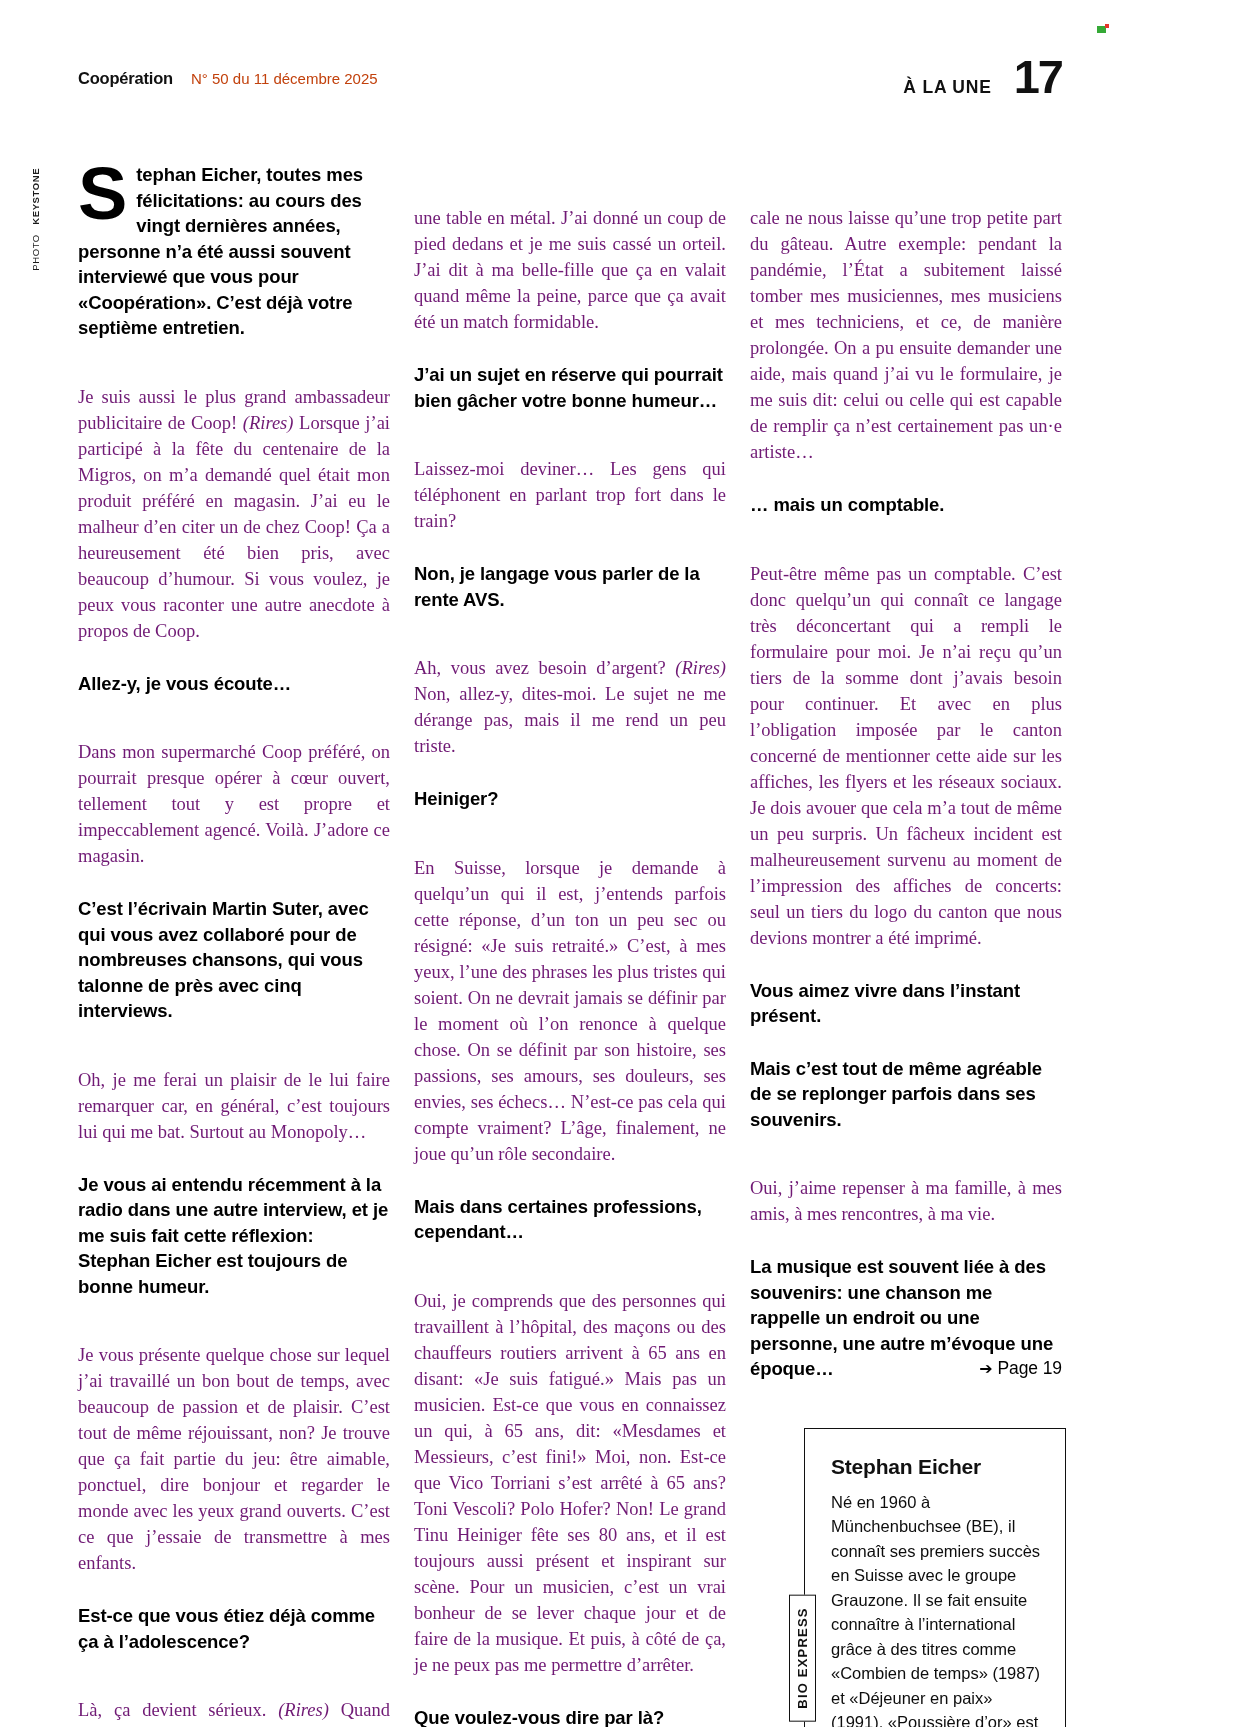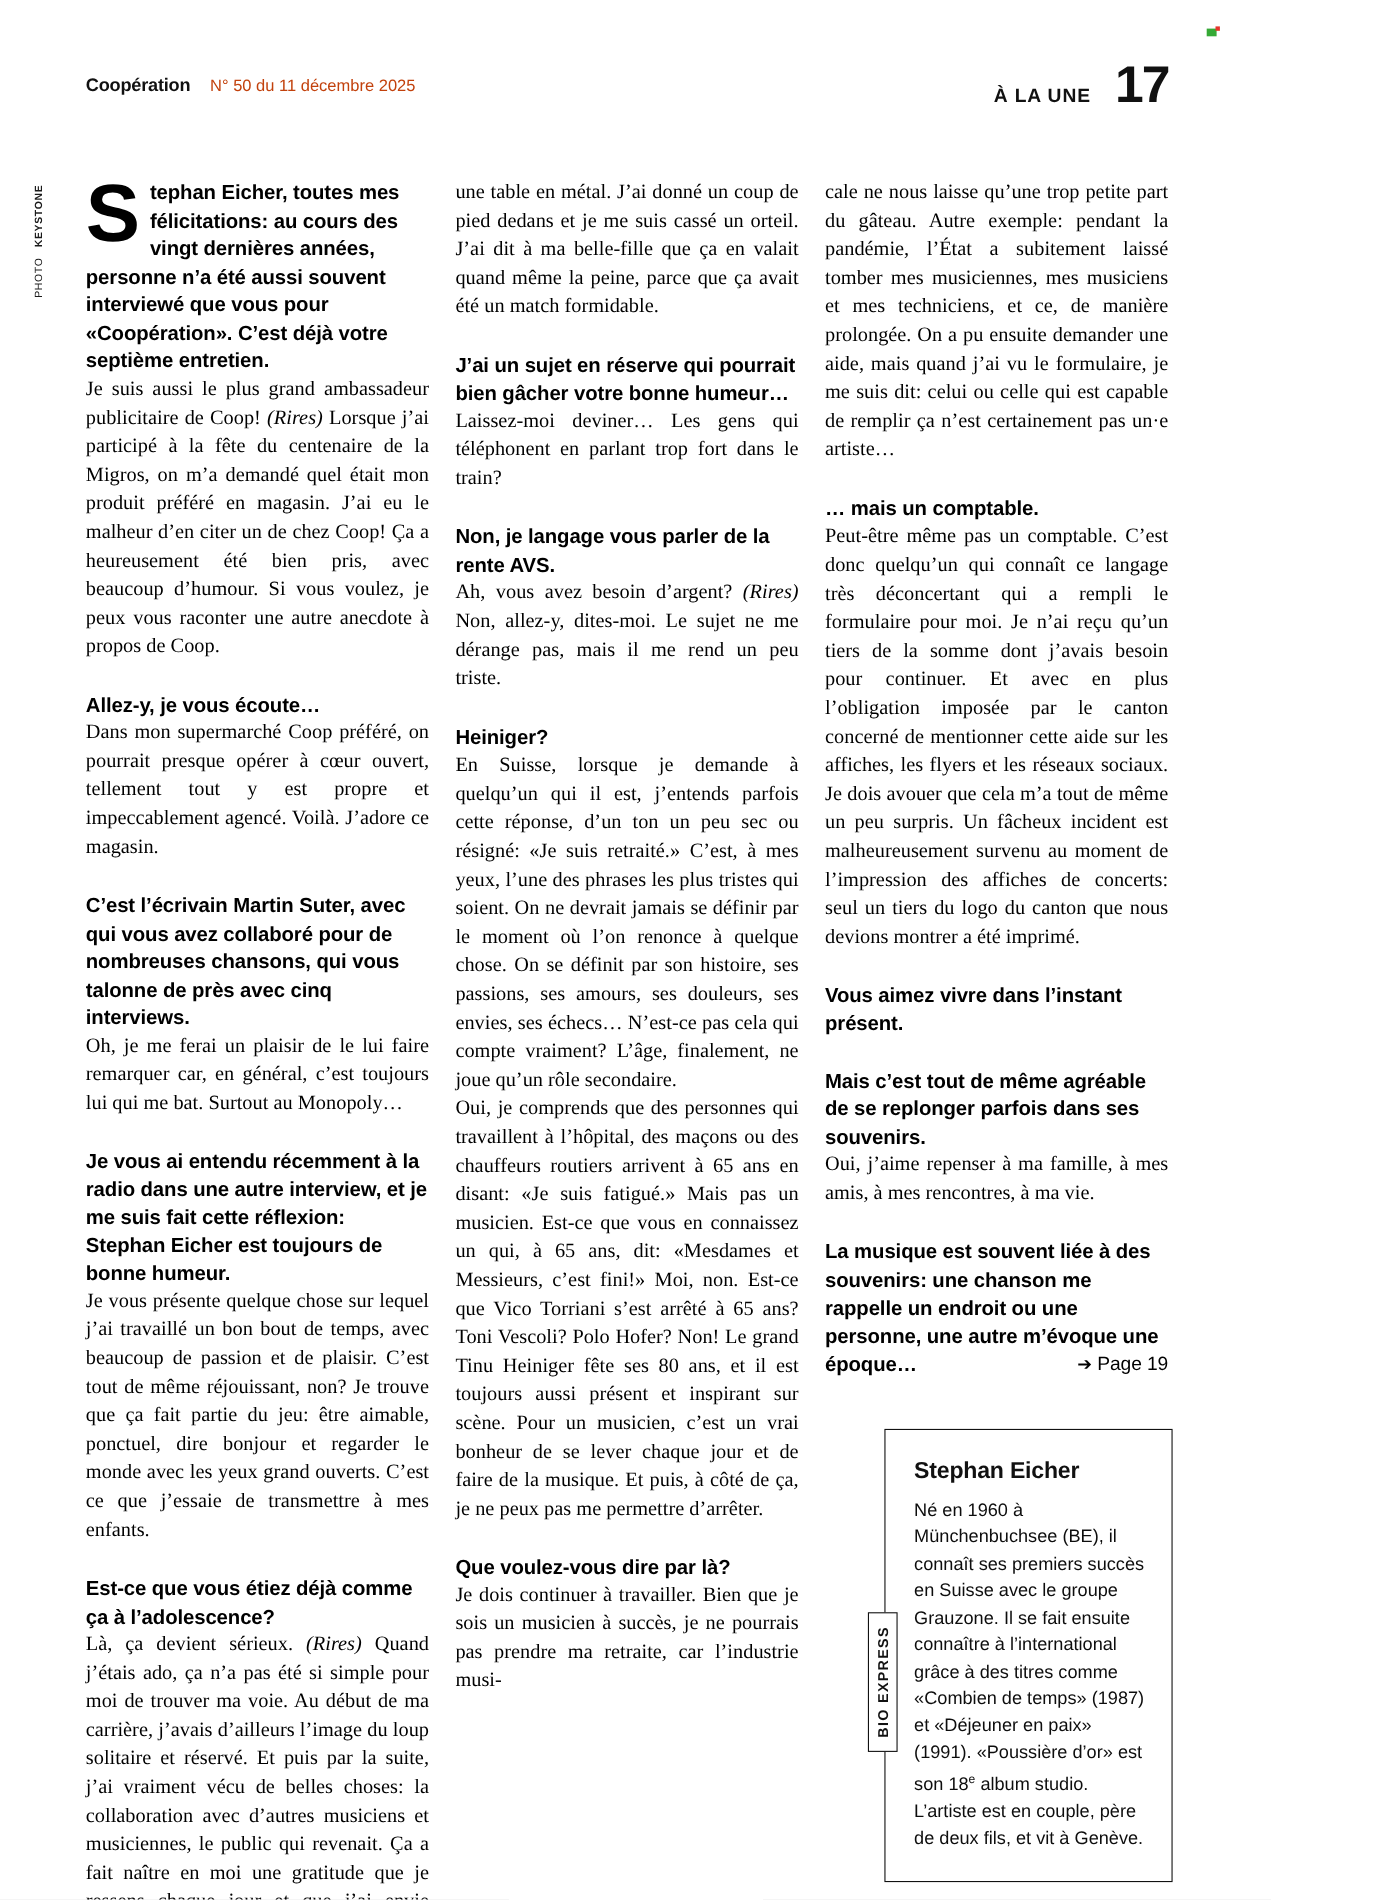--- a/index.html
+++ b/index.html
@@ -32,21 +32,21 @@
   
   .content{
     position:absolute;top:162px;left:78px;right:188px;
     display:grid;grid-template-columns:1fr 1fr 1fr;column-gap:24px;
     align-items:start;
   }
   .col{min-width:0;}
   .blk{margin:0;font-size:18.5px;}
   .blk.a{
     font-family:"Liberation Serif",serif;line-height:26px;
-    text-align:justify;color:#000000;
+    text-align:justify;color:#701a75;margin-top:43px;
   }
   .blk.q,.blk.lead{
     font-family:"Liberation Sans",sans-serif;font-weight:bold;
     line-height:25.5px;letter-spacing:-0.1px;color:#000;text-align:left;
   }
   .blk.q{margin-top:27px;}
   .blk i{font-style:italic;}
   .dropcap{
     float:left;font-family:"Liberation Sans",sans-serif;font-weight:bold;
     font-size:74px;line-height:54px;height:54px;margin:5px 9px 0 0;color:#000;
@@ -117,20 +117,21 @@
         <p class="blk a">Là, ça devient sérieux. <i>(Rires)</i> Quand j’étais ado, ça n’a pas été si simple pour moi de trouver ma voie. Au début de ma carrière, j’avais d’ailleurs l’image du loup solitaire et réservé. Et puis par la suite, j’ai vraiment vécu de belles choses: la collaboration avec d’autres musiciens et musiciennes, le public qui revenait. Ça a fait naître en moi une gratitude que je ressens chaque jour et que j’ai envie d’exprimer. J’essaie même d’être reconnaissant pour ce qui, a priori, n’est pas «positif». Récemment, j’ai joué au football avec ma petite-fille pour son anniversaire, avec un ballon… et juste derrière, il y avait</p>
       </div>
     <div class="col">
         <p class="blk a">une table en métal. J’ai donné un coup de pied dedans et je me suis cassé un orteil. J’ai dit à ma belle-fille que ça en valait quand même la peine, parce que ça avait été un match formidable.</p>
         <p class="blk q">J’ai un sujet en réserve qui pourrait bien gâcher votre bonne humeur…</p>
         <p class="blk a">Laissez-moi deviner… Les gens qui téléphonent en parlant trop fort dans le train?</p>
         <p class="blk q">Non, je langage vous parler de la rente AVS.</p>
         <p class="blk a">Ah, vous avez besoin d’argent? <i>(Rires)</i> Non, allez-y, dites-moi. Le sujet ne me dérange pas, mais il me rend un peu triste.</p>
         <p class="blk q">Heiniger?</p>
         <p class="blk a">En Suisse, lorsque je demande à quelqu’un qui il est, j’entends parfois cette réponse, d’un ton un peu sec ou résigné: «Je suis retraité.» C’est, à mes yeux, l’une des phrases les plus tristes qui soient. On ne devrait jamais se définir par le moment où l’on renonce à quelque chose. On se définit par son histoire, ses passions, ses amours, ses douleurs, ses envies, ses échecs… N’est-ce pas cela qui compte vraiment? L’âge, finalement, ne joue qu’un rôle secondaire.</p>
+        <p class="blk q">Mais dans certaines professions, cependant…</p>
         <p class="blk a">Oui, je comprends que des personnes qui travaillent à l’hôpital, des maçons ou des chauffeurs routiers arrivent à 65 ans en disant: «Je suis fatigué.» Mais pas un musicien. Est-ce que vous en connaissez un qui, à 65 ans, dit: «Mesdames et Messieurs, c’est fini!» Moi, non. Est-ce que Vico Torriani s’est arrêté à 65 ans? Toni Vescoli? Polo Hofer? Non! Le grand Tinu Heiniger fête ses 80 ans, et il est toujours aussi présent et inspirant sur scène. Pour un musicien, c’est un vrai bonheur de se lever chaque jour et de faire de la musique. Et puis, à côté de ça, je ne peux pas me permettre d’arrêter.</p>
         <p class="blk q">Que voulez-vous dire par là?</p>
         <p class="blk a">Je dois continuer à travailler. Bien que je sois un musicien à succès, je ne pourrais pas prendre ma retraite, car l’industrie musi-</p>
       </div>
     <div class="col">
       <div>
           <p class="blk a">cale ne nous laisse qu’une trop petite part du gâteau. Autre exemple: pendant la pandémie, l’État a subitement laissé tomber mes musiciennes, mes musiciens et mes techniciens, et ce, de manière prolongée. On a pu ensuite demander une aide, mais quand j’ai vu le formulaire, je me suis dit: celui ou celle qui est capable de remplir ça n’est certainement pas un·e artiste…</p>
           <p class="blk q">… mais un comptable.</p>
           <p class="blk a">Peut-être même pas un comptable. C’est donc quelqu’un qui connaît ce langage très déconcertant qui a rempli le formulaire pour moi. Je n’ai reçu qu’un tiers de la somme dont j’avais besoin pour continuer. Et avec en plus l’obligation imposée par le canton concerné de mentionner cette aide sur les affiches, les flyers et les réseaux sociaux. Je dois avouer que cela m’a tout de même un peu surpris. Un fâcheux incident est malheureusement survenu au moment de l’impression des affiches de concerts: seul un tiers du logo du canton que nous devions montrer a été imprimé.</p>
           <p class="blk q">Vous aimez vivre dans l’instant présent.</p>

